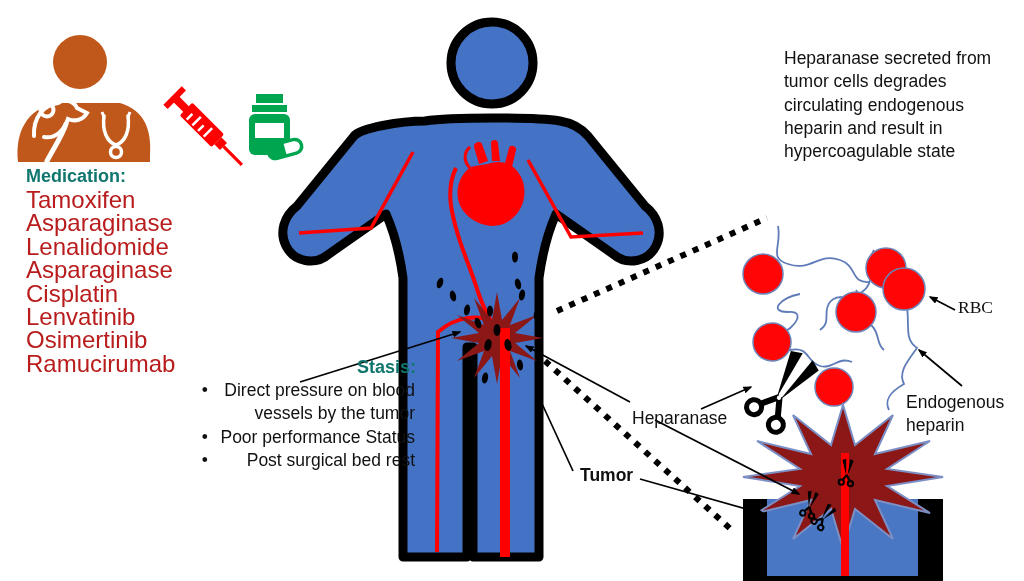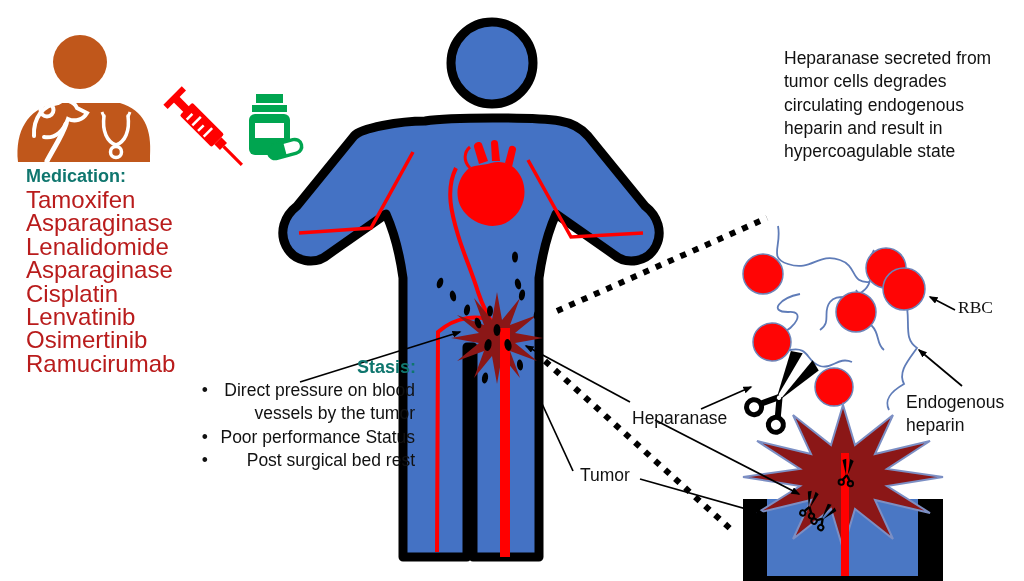--- a/index.html
+++ b/index.html
@@ -12,21 +12,21 @@
   .med-block{position:absolute;left:26px;top:164px;}
   .med-item{font-size:24px;line-height:23.4px;color:#b91c1c;}
   .stasis-block{position:absolute;left:176px;top:355px;width:240px;text-align:right;}
   .bullet-row{display:flex;align-items:flex-start;font-size:17.5px;line-height:23.4px;}
   .bullet-row .bullet{width:26px;flex:0 0 26px;padding-left:6px;}
   .bullet-row .btext{width:207px;}
   .note{position:absolute;left:784px;top:47px;width:242px;font-size:17.5px;line-height:23.3px;}
   .label{position:absolute;font-size:17.5px;line-height:21px;white-space:nowrap;}
   .label.wrap{white-space:normal;}
   .heparanase-label{left:632px;top:408px;}
-  .tumor-label{left:580px;top:465px;font-weight:normal;}
+  .tumor-label{left:580px;top:465px;font-weight:bold;}
   .rbc-label{left:958px;top:297px;font-family:Liberation Serif, serif;}
   .endo-label{left:906px;top:391px;width:120px;line-height:23px;}
 </style>
 </head>
 <body>
 
 <div class="canvas">
 
   <svg width="1024" height="581" viewBox="0 0 1024 581">
     <defs>

